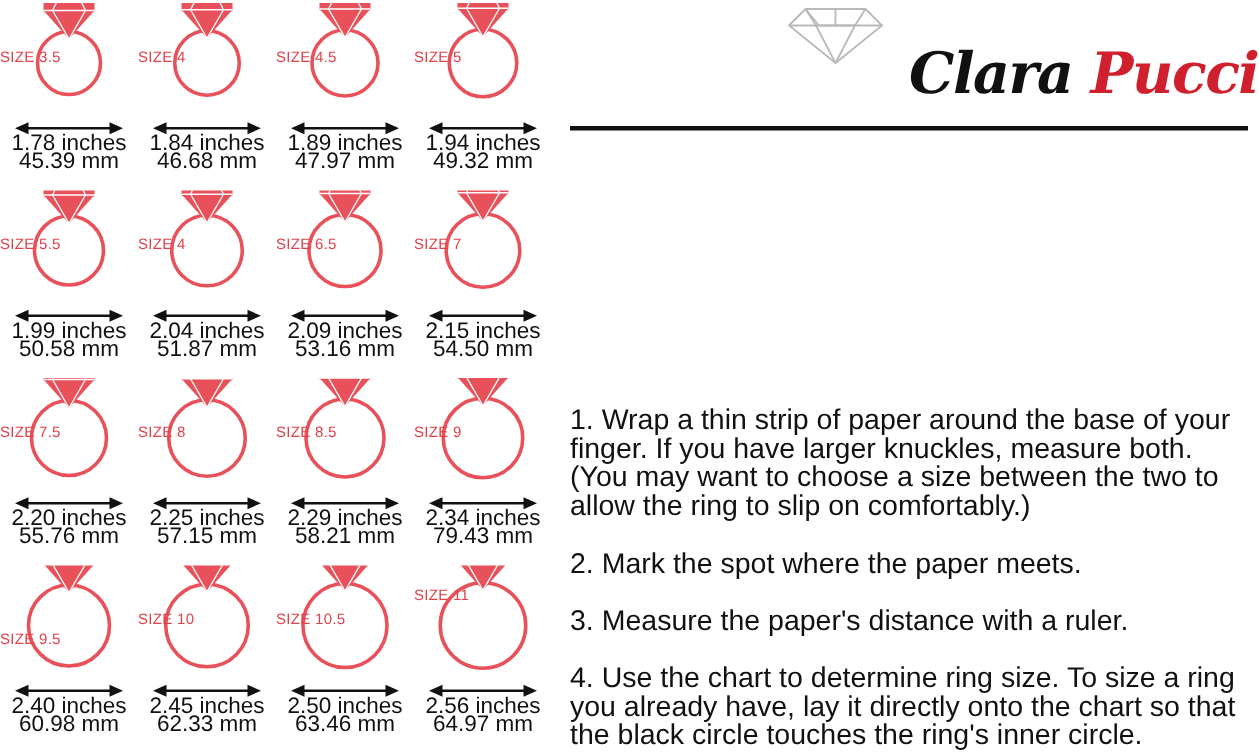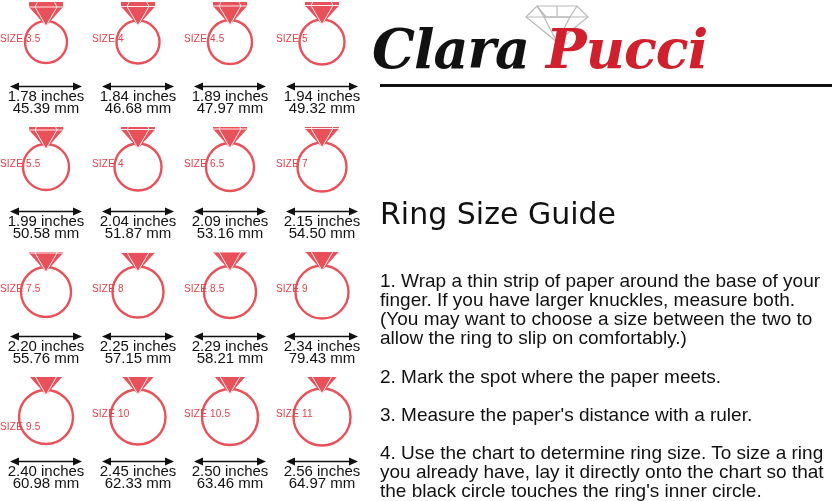--- a/index.html
+++ b/index.html
@@ -93,24 +93,24 @@
   .logo-diamond {
     position: absolute;
     left: 152px;
     top: 4px;
   }
   .logo-text {
     position: absolute;
     left: 0;
     top: 18px;
     width: 467px;
-    text-align: left;
+    text-align: right;
     font-family: "DejaVu Serif", serif;
     font-style: italic;
-    font-size: 54px;
+    font-size: 38px;
     line-height: 62px;
     white-space: nowrap;
   }
   .logo-clara { color: #111111; font-weight: bold; letter-spacing: -1px; }
   .logo-pucci { color: #d0202e; font-weight: bold; letter-spacing: -1px; }
   .logo-rule {
     position: absolute;
     left: 8px;
     top: 84px;
     width: 452px;
@@ -578,21 +578,21 @@
             </g>
             <g stroke="#ffffff" stroke-width="0.9" fill="none">
               <path d="M29 -2.5 L63 -2.5"></path>
               <path d="M38 -8.5 L35 -2.5"></path>
               <path d="M54 -8.5 L57 -2.5"></path>
               <path d="M35 -2.5 L46 16.5"></path>
               <path d="M57 -2.5 L46 16.5"></path>
             </g>
           </svg>
         </div>
-        <div class="size-label" style="top:33px">SIZE 11</div>
+        <div class="size-label" style="top:17px">SIZE 11</div>
         <div class="arrow"><svg width="72" height="11" viewBox="0 0 72 11">
             <line x1="8" y1="5.5" x2="64" y2="5.5" stroke="#111111" stroke-width="1.6"></line>
             <path d="M0 5.5 L9 1.5 L9 9.5 Z" fill="#111111"></path>
             <path d="M72 5.5 L63 1.5 L63 9.5 Z" fill="#111111"></path>
           </svg></div>
         <div class="measures">
           <div>2.56 inches</div>
           <div>64.97 mm</div>
         </div>
       </div>
@@ -614,21 +614,20 @@
           </g>
         </svg>
       </div>
       <div class="logo-text">
         <span class="logo-clara">Clara</span>
         <span class="logo-pucci">Pucci</span>
       </div>
       <div class="logo-rule"></div>
     </div>
 
-    <div class="guide-title">Ring Size Guide</div>
 
     <div class="steps" id="steps-list">
         <p class="step step-1">1.  Wrap a thin strip of paper around the base of your finger. If you have larger knuckles, measure both. (You may want to choose a size between the two to allow the ring to slip on comfortably.)</p>
         <p class="step">2.  Mark the spot where the paper meets.</p>
         <p class="step">3.  Measure the paper's distance with a ruler.</p>
         <p class="step">4.  Use the chart to determine ring size. To size a ring you already have, lay it directly onto the chart so that the black circle touches the ring's inner circle.</p>
       </div>
   </div>
 </div>
 

